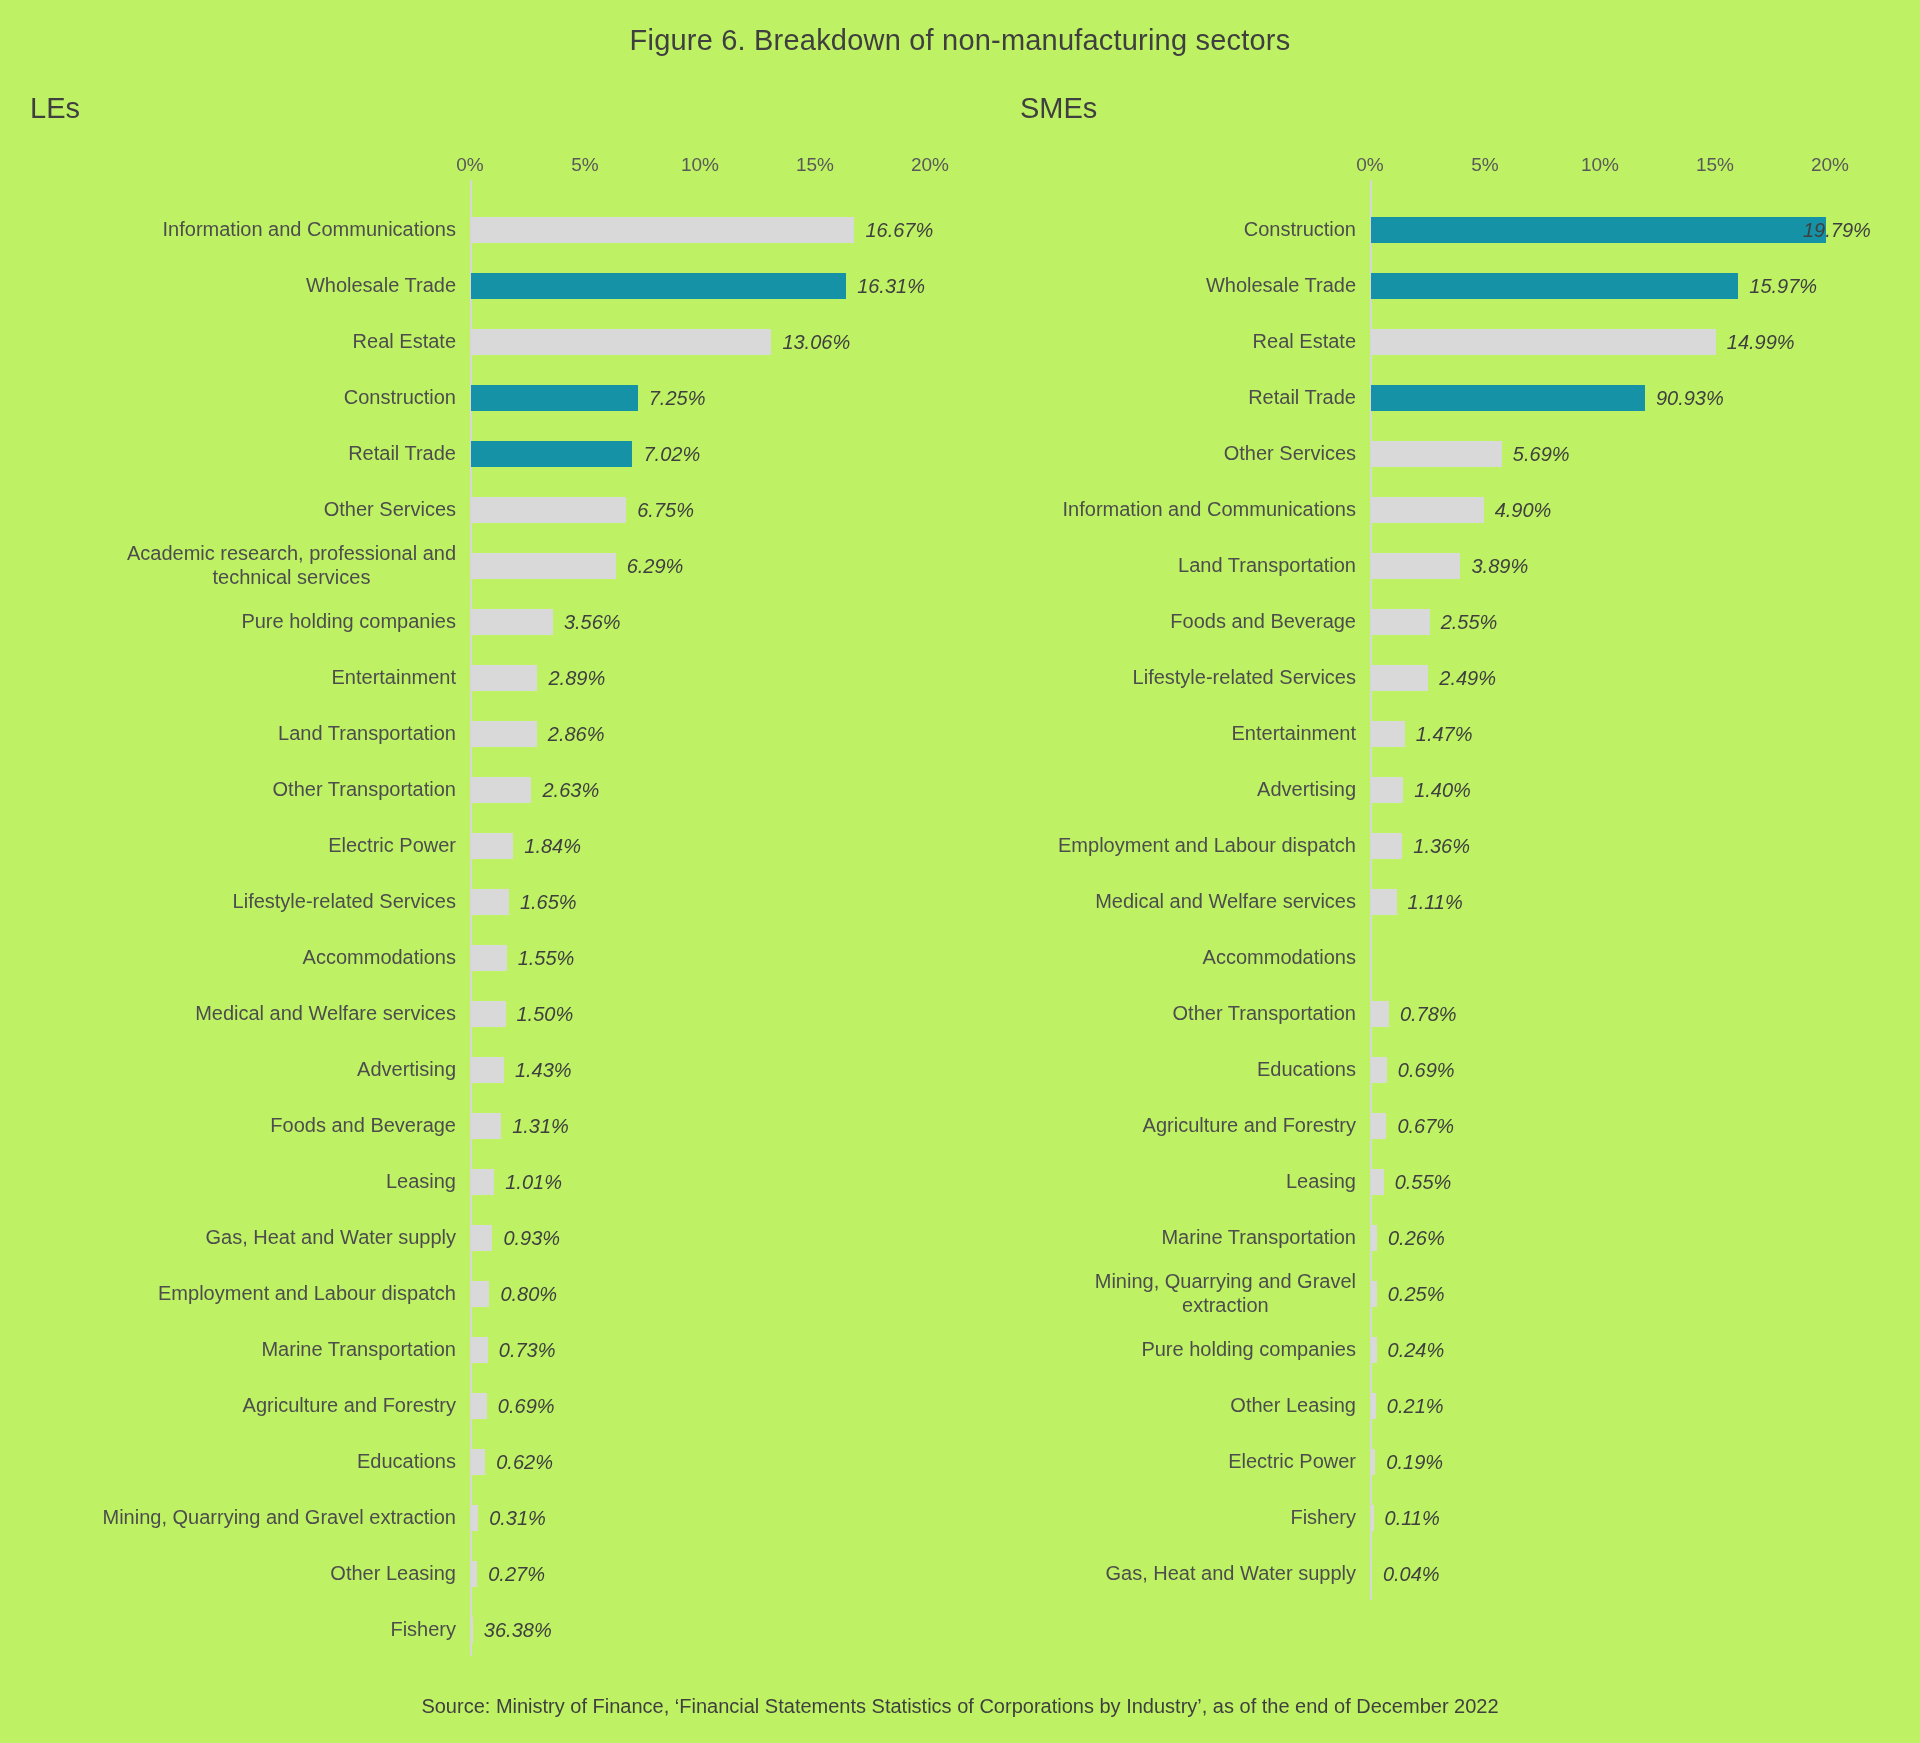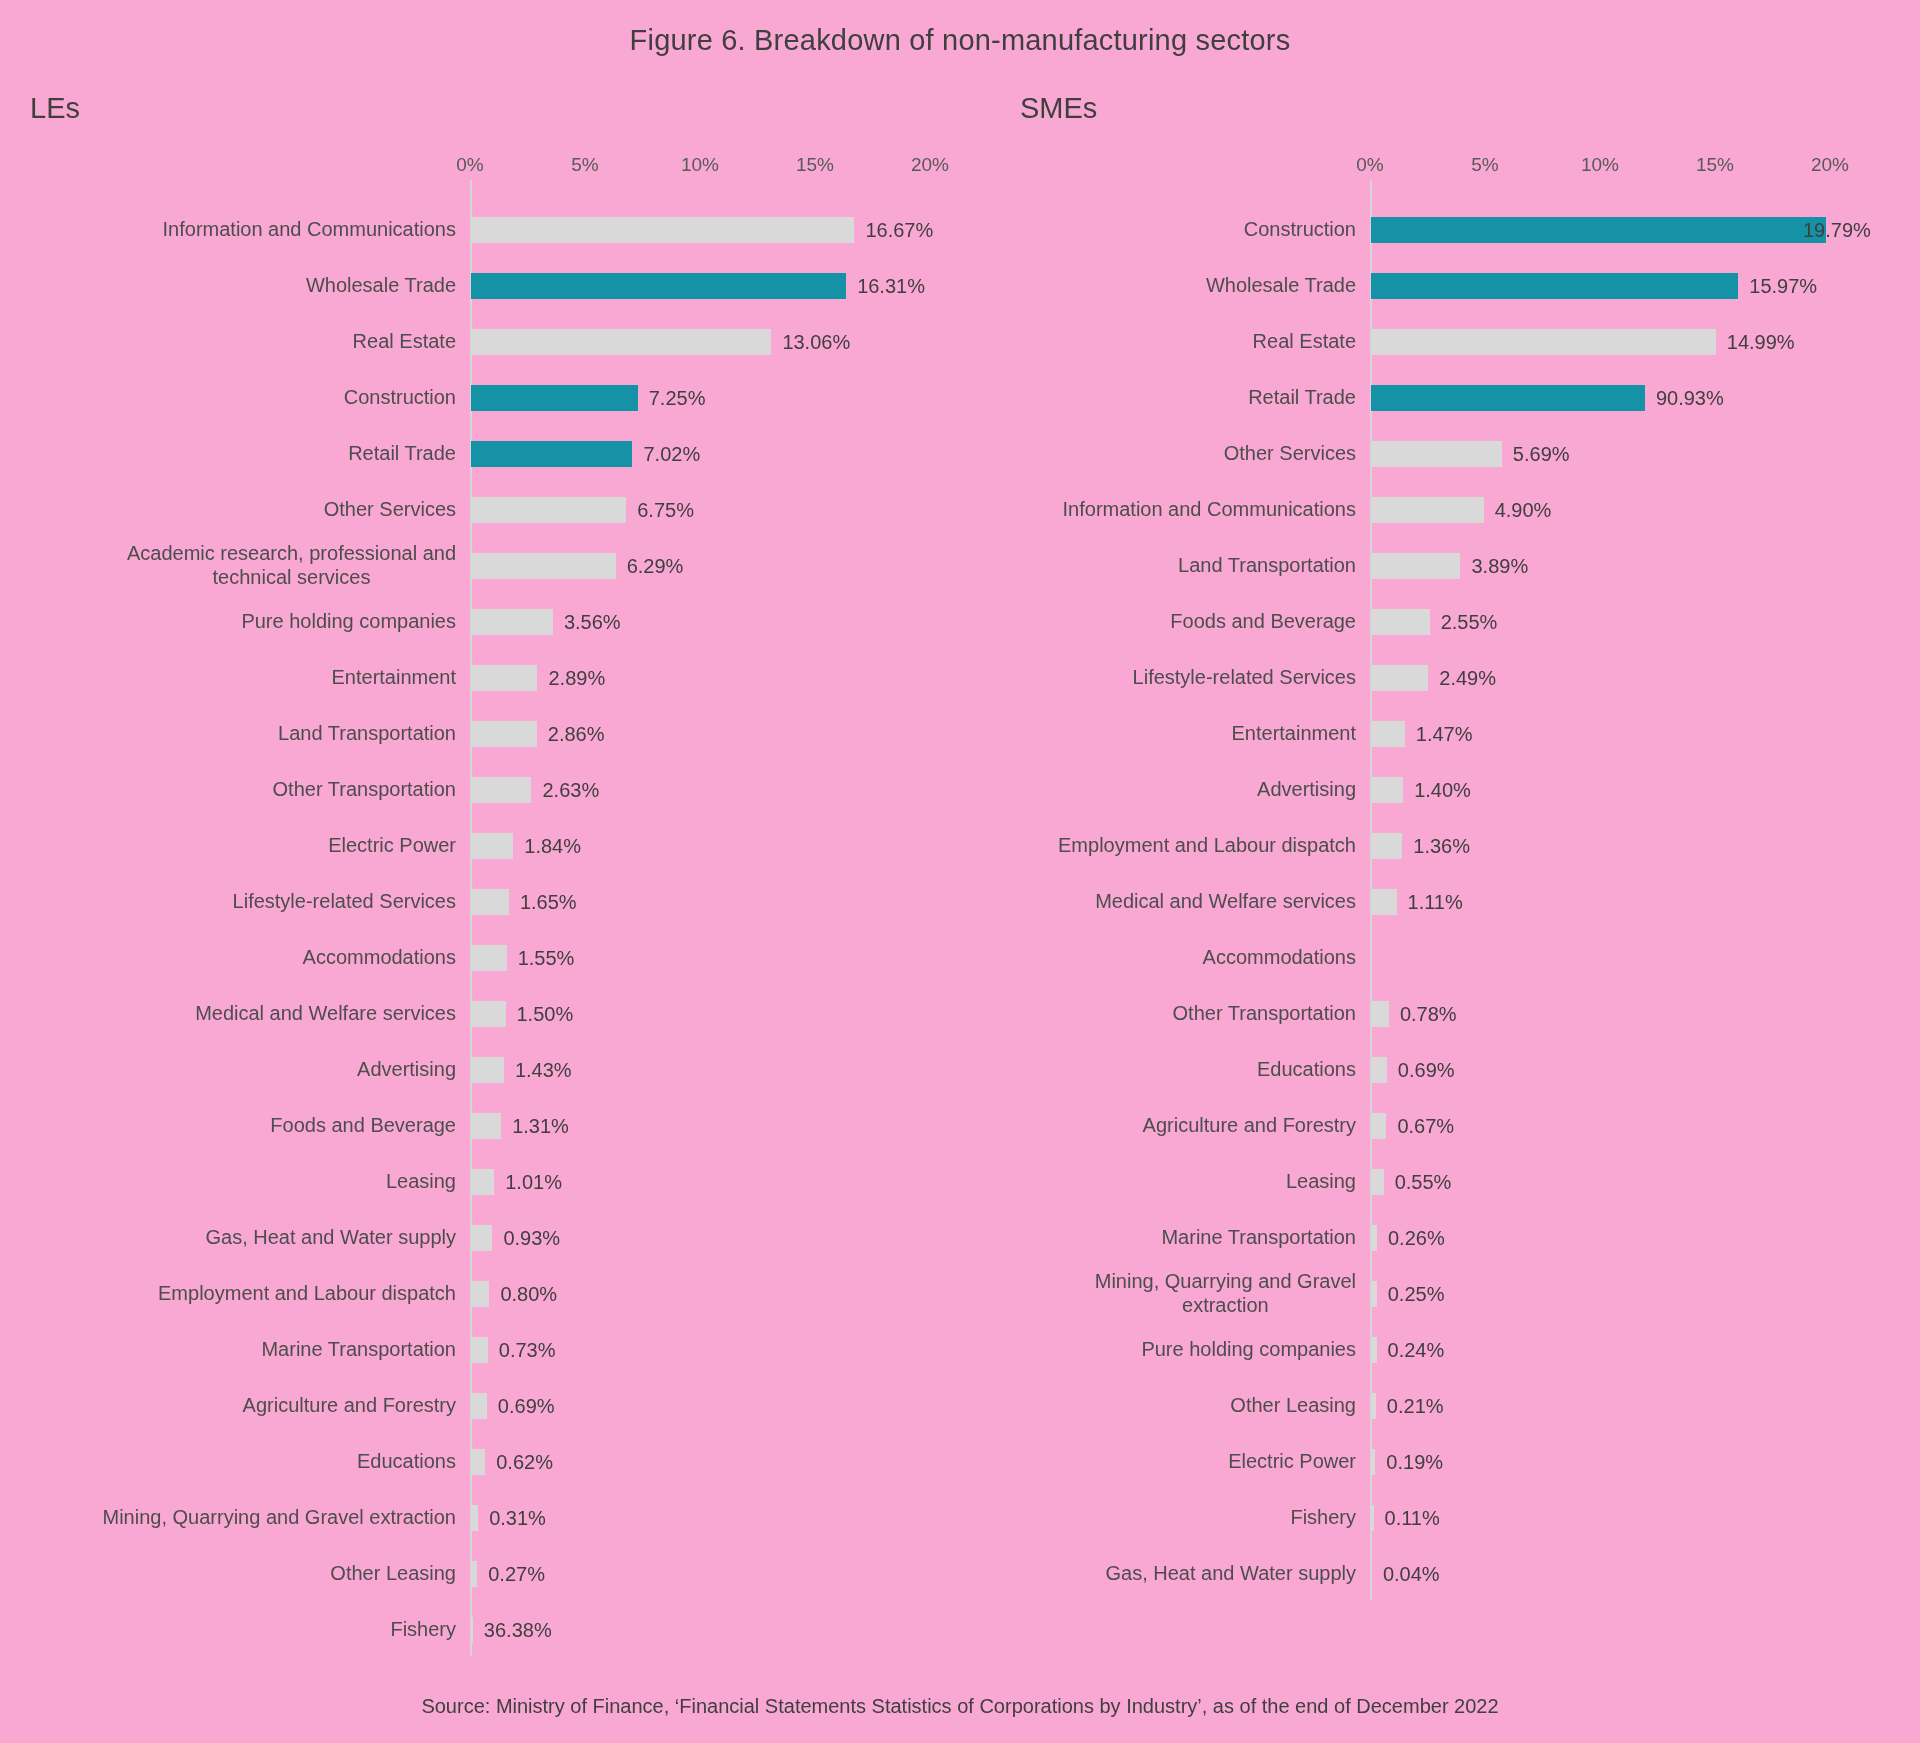--- a/index.html
+++ b/index.html
@@ -1,20 +1,20 @@
 <!DOCTYPE html>
 <html><head>
 <meta charset="utf-8">
 <style>
   html, body { margin: 0; padding: 0; background: #ffffff; }
   .page {
     position: relative;
     width: 1920px;
     height: 1743px;
-    background: #f9a8d4;
+    background: #bef264;
     font-family: "Liberation Sans", sans-serif;
     color: #474747;
     overflow: hidden;
   }
   .main-title {
     position: absolute;
     top: 24px;
     left: 0;
     width: 100%;
     text-align: center;
@@ -80,20 +80,21 @@
     font-size: 20px;
     line-height: 1.18;
     text-align: center;
     white-space: pre-line;
     color: #4d4d4d;
   }
   .plot {
     position: relative;
     flex: 1;
     height: 100%;
+    font-style: italic;
   }
   .bar {
     position: absolute;
     left: 1px;
     top: 50%;
     transform: translateY(-50%);
     height: 26px;
   }
   .val {
     position: absolute;

